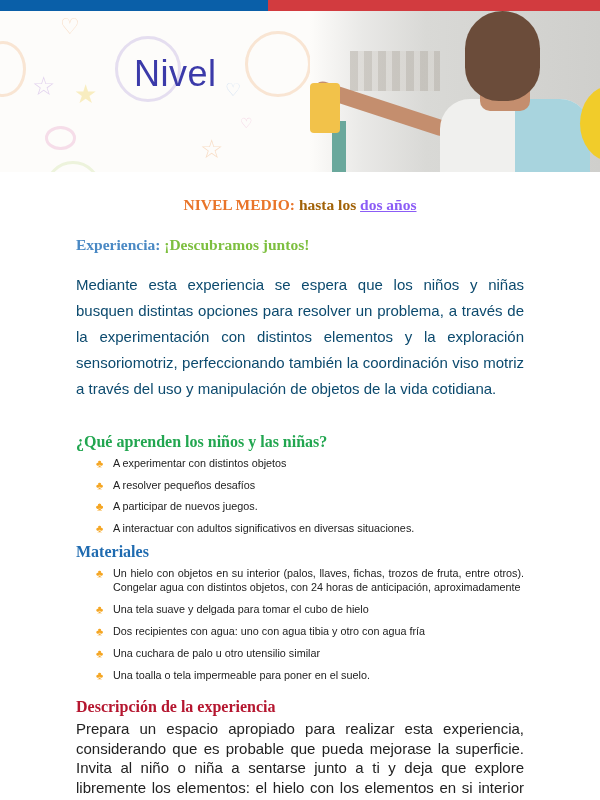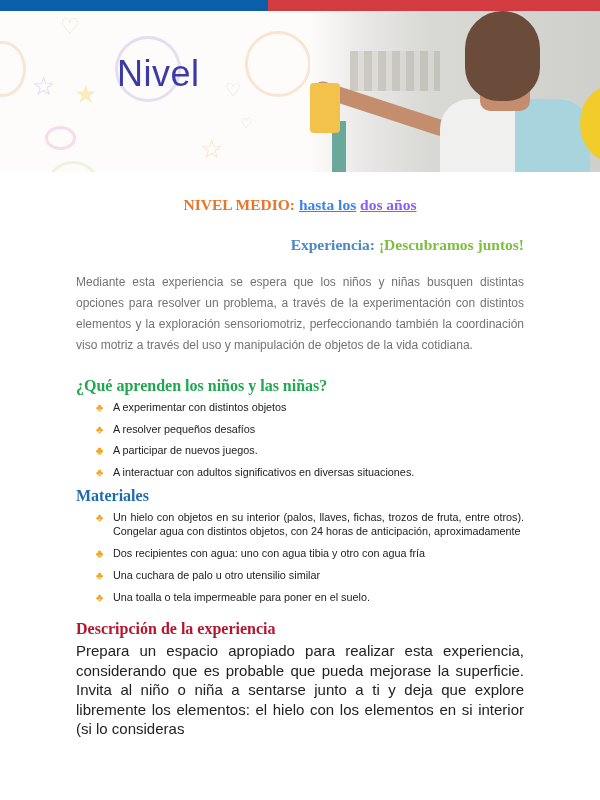--- a/index.html
+++ b/index.html
@@ -29,37 +29,37 @@
   .photo .shirt { position:absolute; left: 130px; top: 88px; width: 150px; height: 80px; background: #f0f0ee; border-radius: 30px 30px 0 0; }
   .photo .shirt-blue { position:absolute; left: 205px; top: 88px; width: 75px; height: 80px; background: #a8d4de; border-radius: 0 30px 0 0; }
   .photo .arm { position:absolute; left: 5px; top: 68px; width: 140px; height: 16px; background: #c48e6e; border-radius: 8px; transform: rotate(18deg); transform-origin: left; }
   .photo .cup { position:absolute; left: 0px; top: 72px; width: 30px; height: 50px; background: #f2c24a; border-radius: 4px; }
   .photo .pole { position:absolute; left: 22px; top: 110px; width: 14px; height: 55px; background: #6aa89c; }
   .photo .ball { position:absolute; left: 270px; top: 75px; width: 60px; height: 75px; border-radius: 50%; background: #f1cc2a; }
 
   .doodle { position:absolute; border: 3px solid; border-radius: 50%; opacity: .35; }
   .star { position:absolute; font-size: 26px; opacity: .45; line-height: 1; }
 
-  .logo { position: absolute; left: 117px; top: 45px; color: #3b3aa9; line-height: 1; }
+  .logo { position: absolute; left: 134px; top: 45px; color: #3b3aa9; line-height: 1; }
   .logo .l1 { display:block; font-size: 36px; font-weight: 400; letter-spacing: 0.5px; }
   .logo .l2 { display:block; font-size: 37px; font-weight: 700; margin-top: -1px; }
 
   .content { position: absolute; top: 196px; left: 76px; width: 448px; }
   .title1 { text-align: center; font-family: "Liberation Serif", serif; font-weight: 700; font-size: 15.5px; margin: 0; height: 20px; }
   .title1 .a { color: #e9752a; }
-  .title1 .b { color: #3b82f6; text-decoration: underline; }
+  .title1 .b { color: #a16207; }
   .title1 .c { color: #8b5cf6; text-decoration: underline; }
-  .title2 { text-align: right; font-family: "Liberation Serif", serif; font-weight: 700; font-size: 15.5px; margin: 20px 0 0 0; height: 20px; }
+  .title2 { text-align: left; font-family: "Liberation Serif", serif; font-weight: 700; font-size: 15.5px; margin: 20px 0 0 0; height: 20px; }
   .title2 .a { color: #4a89c4; }
   .title2 .b { color: #7dbf3f; }
 
-  .intro { margin: 16px 0 0 0; font-size: 12px; line-height: 21px; text-align: justify; color: #737373; }
+  .intro { margin: 16px 0 0 0; font-size: 15px; line-height: 26px; text-align: justify; color: #0c4a6e; }
 
   h2 { font-family: "Liberation Serif", serif; font-weight: 700; font-size: 16px; margin: 0; line-height: 20px; }
-  .h-green { color: #22a650; margin-top: 20px; }
+  .h-green { color: #22a650; margin-top: 30px; }
   .h-blue { color: #1f6bb0; margin-top: 0; }
   .h-red { color: #b5162f; margin-top: 15px; }
 
   ul.club { list-style: none; margin: 4px 0 0 0; padding: 0 0 0 20px; }
   ul.club li { position: relative; padding-left: 17px; font-size: 10.8px; line-height: 14px; margin-bottom: 7.5px; color: #222; text-align: justify; }
   ul.club li .bullet { position: absolute; left: 0; top: 0; color: #f5a623; font-size: 11px; line-height: 14px; }
   ul.mat li { margin-bottom: 8px; }
 
   .desc { margin: 2px 0 0 0; font-size: 15px; line-height: 19.5px; text-align: justify; color: #222; }
 </style>
@@ -119,21 +119,21 @@
     <li><span class="bullet">♣</span><span>A experimentar con distintos objetos</span></li>
     <li><span class="bullet">♣</span><span>A resolver pequeños desafíos</span></li>
     <li><span class="bullet">♣</span></li>
     <li><span class="bullet">♣</span><span>A participar de nuevos juegos.</span></li>
     <li><span class="bullet">♣</span><span>A interactuar con adultos significativos en diversas situaciones.</span></li>
   </ul>
 
   <h2 class="h-blue">Materiales</h2>
   <ul class="club mat">
     <li><span class="bullet">♣</span><span>Un hielo con objetos en su interior (palos, llaves, fichas, trozos de fruta, entre otros). Congelar agua con distintos objetos, con 24 horas de anticipación, aproximadamente</span></li>
-    <li><span class="bullet">♣</span></li>
+    <li><span class="bullet">♣</span><span>Una tela suave y delgada para tomar el cubo de hielo</span></li>
     <li><span class="bullet">♣</span><span>Dos recipientes con agua: uno con agua tibia y otro con agua fría</span></li>
     <li><span class="bullet">♣</span><span>Una cuchara de palo u otro utensilio similar</span></li>
     <li><span class="bullet">♣</span><span>Una toalla o tela impermeable para poner en el suelo.</span></li>
   </ul>
 
   <h2 class="h-red">Descripción de la experiencia</h2>
   <p class="desc">Prepara un espacio apropiado para realizar esta experiencia, considerando que es probable que pueda mejorase la superficie. Invita al niño o niña a sentarse junto a ti y deja que explore libremente los elementos: el hielo con los elementos en si interior (si lo consideras</p>
 </div>
 
 </body></html>

